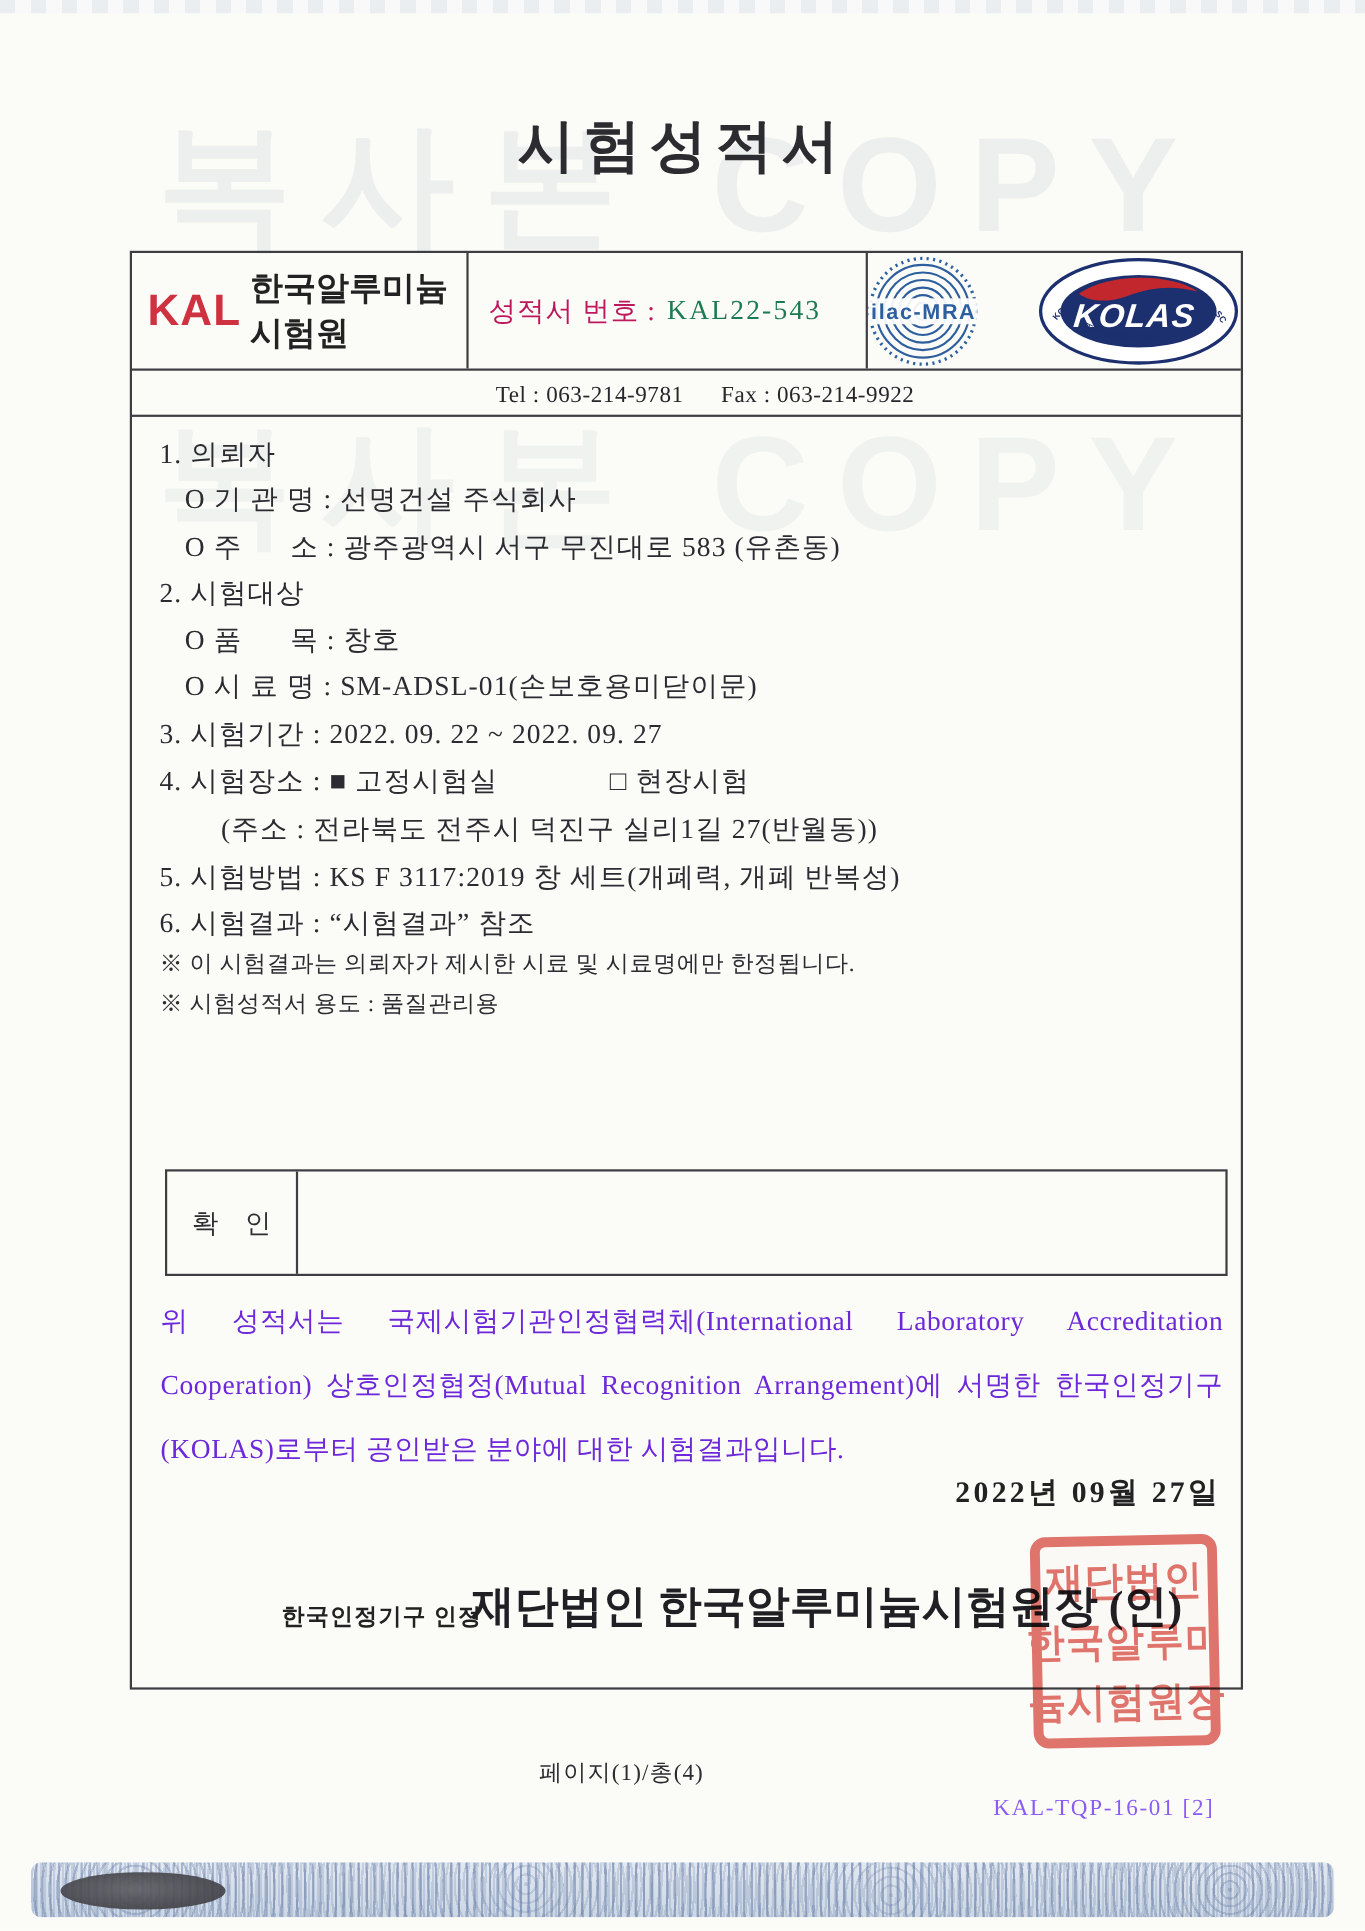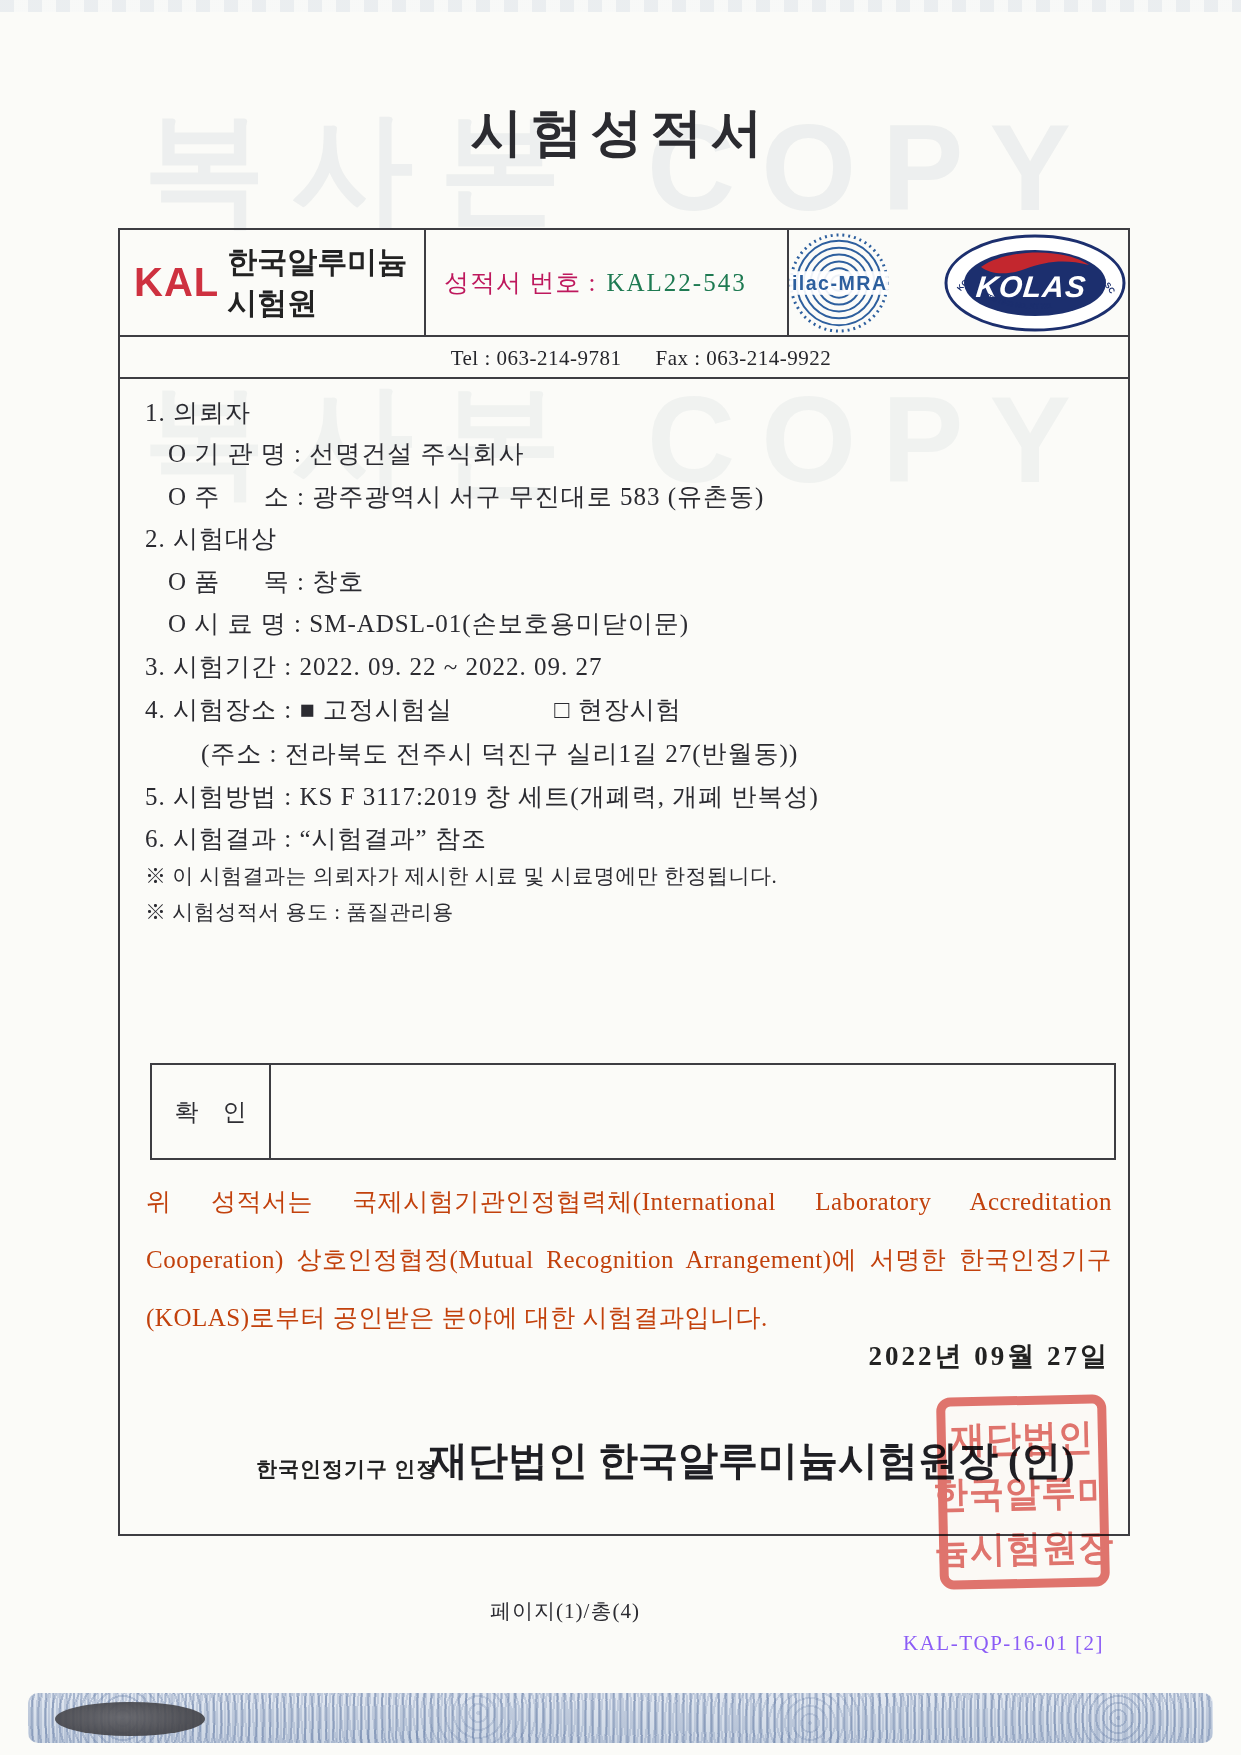--- a/index.html
+++ b/index.html
@@ -88,21 +88,21 @@
   .c2 .sig{left:272px;}
   .c3 .lab{left:15px;}  .c3 .nam{left:182px;letter-spacing:9px;}
   .c3 .sig{left:302px;}
   .sigsvg{position:absolute;overflow:visible;}
   .sig2{left:228px;top:2px;}
   .sig3{left:288px;top:-4px;}
 
   
   .statement{
     position:absolute;left:146px;top:1173px;width:966px;
-    font-size:25px;line-height:58px;letter-spacing:.5px;text-align:justify;color:#c2410c;
+    font-size:25px;line-height:58px;letter-spacing:.5px;text-align:justify;color:#6d28d9;
   }
 
   .issue-date{
     position:absolute;left:145px;top:1338px;width:965px;text-align:right;
     font-size:27px;font-weight:700;letter-spacing:3px;color:#222;
   }
 
   .accredit-label{
     position:absolute;left:256px;top:1455px;font-size:21px;font-weight:700;
     letter-spacing:1px;color:#222;

